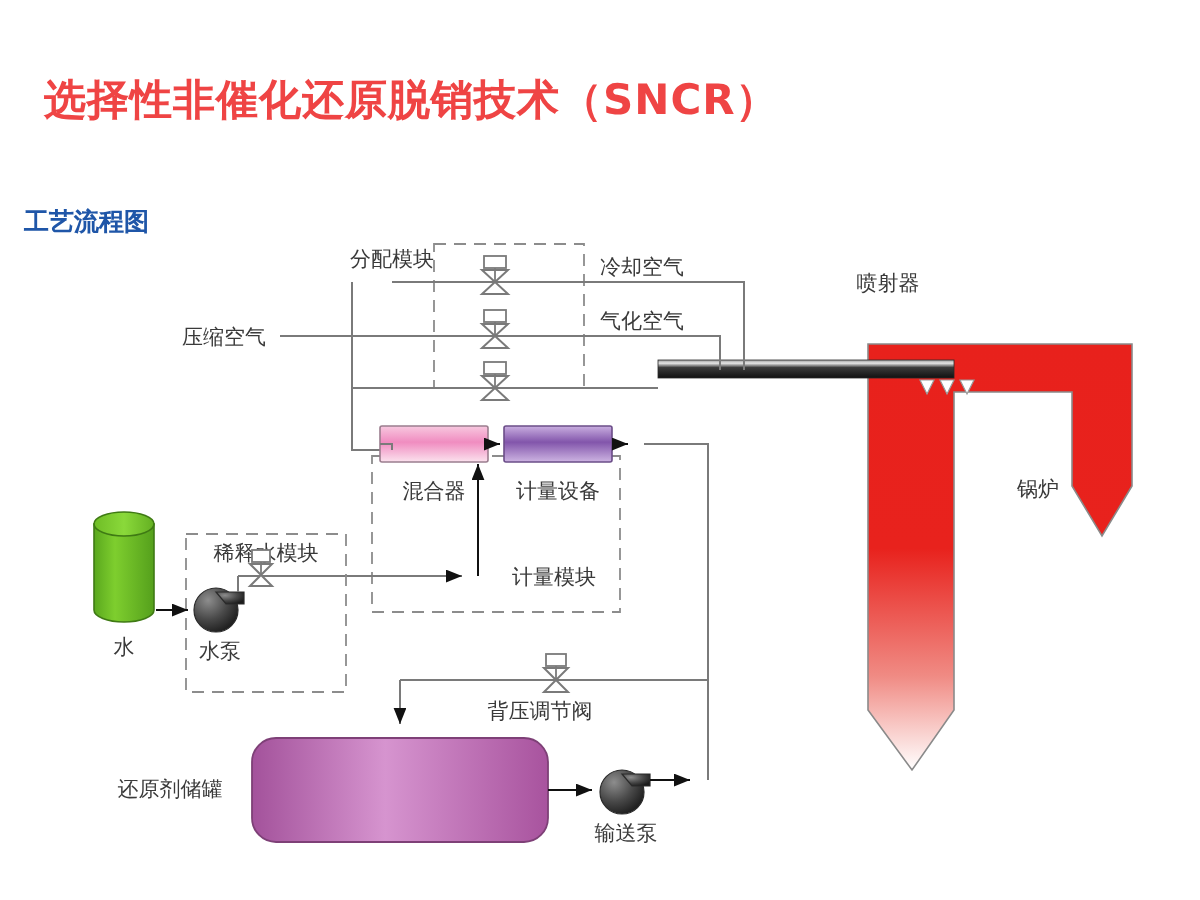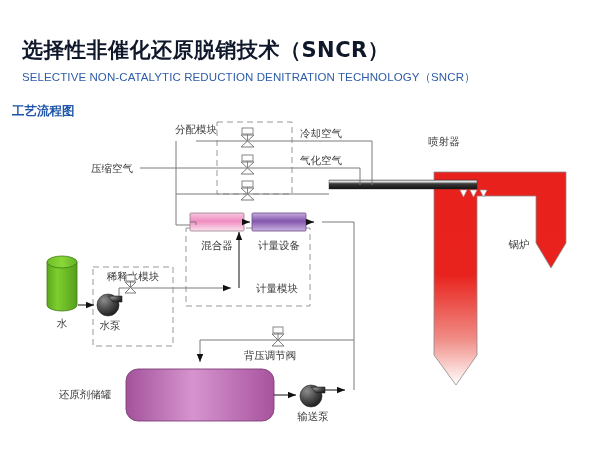--- a/index.html
+++ b/index.html
@@ -1,39 +1,38 @@
 <!DOCTYPE html>
 <html><head>
 <meta charset="utf-8">
 <style>
   html,body{margin:0;padding:0;background:#ffffff;}
   body{width:600px;height:450px;overflow:hidden;
        font-family:"Liberation Sans","DejaVu Sans",sans-serif;}
   #page{position:relative;width:600px;height:450px;background:#fff;}
 
   .ttl{position:absolute;left:22px;top:36px;font-size:21px;font-weight:bold;
-       color:#0f172a;letter-spacing:.5px;white-space:nowrap;
+       color:#ef4444;letter-spacing:.5px;white-space:nowrap;
        font-family:"DejaVu Sans","Liberation Sans",sans-serif;}
   .sub{position:absolute;left:22px;top:70px;font-size:11.5px;color:#2d5ca8;
        white-space:nowrap;letter-spacing:.1px;}
   .sec{position:absolute;left:12px;top:103px;font-size:12.5px;font-weight:bold;
        color:#1f56a8;white-space:nowrap;
        font-family:"DejaVu Sans","Liberation Sans",sans-serif;}
 
   svg#flow{position:absolute;left:0;top:0;width:600px;height:450px;}
   .lbl{font-family:"DejaVu Sans","Liberation Sans",sans-serif;font-size:10.5px;
        fill:#3a3a3a;}
 </style>
 </head>
 <body>
 
 <div id="page">
 
   <div class="ttl">选择性非催化还原脱销技术（SNCR）</div>
-  <div class="sub">SELECTIVE NON-CATALYTIC REDUCTION DENITRATION TECHNOLOGY（SNCR）</div>
   <div class="sec">工艺流程图</div>
 
   <svg id="flow" viewBox="0 0 600 450">
     <defs>
       <linearGradient id="gBoiler" x1="0" y1="0" x2="0" y2="1">
         <stop offset="0%" stop-color="#e8211c"></stop>
         <stop offset="48%" stop-color="#e8221d"></stop>
         <stop offset="78%" stop-color="#f08b84"></stop>
         <stop offset="100%" stop-color="#ffffff"></stop>
       </linearGradient>

